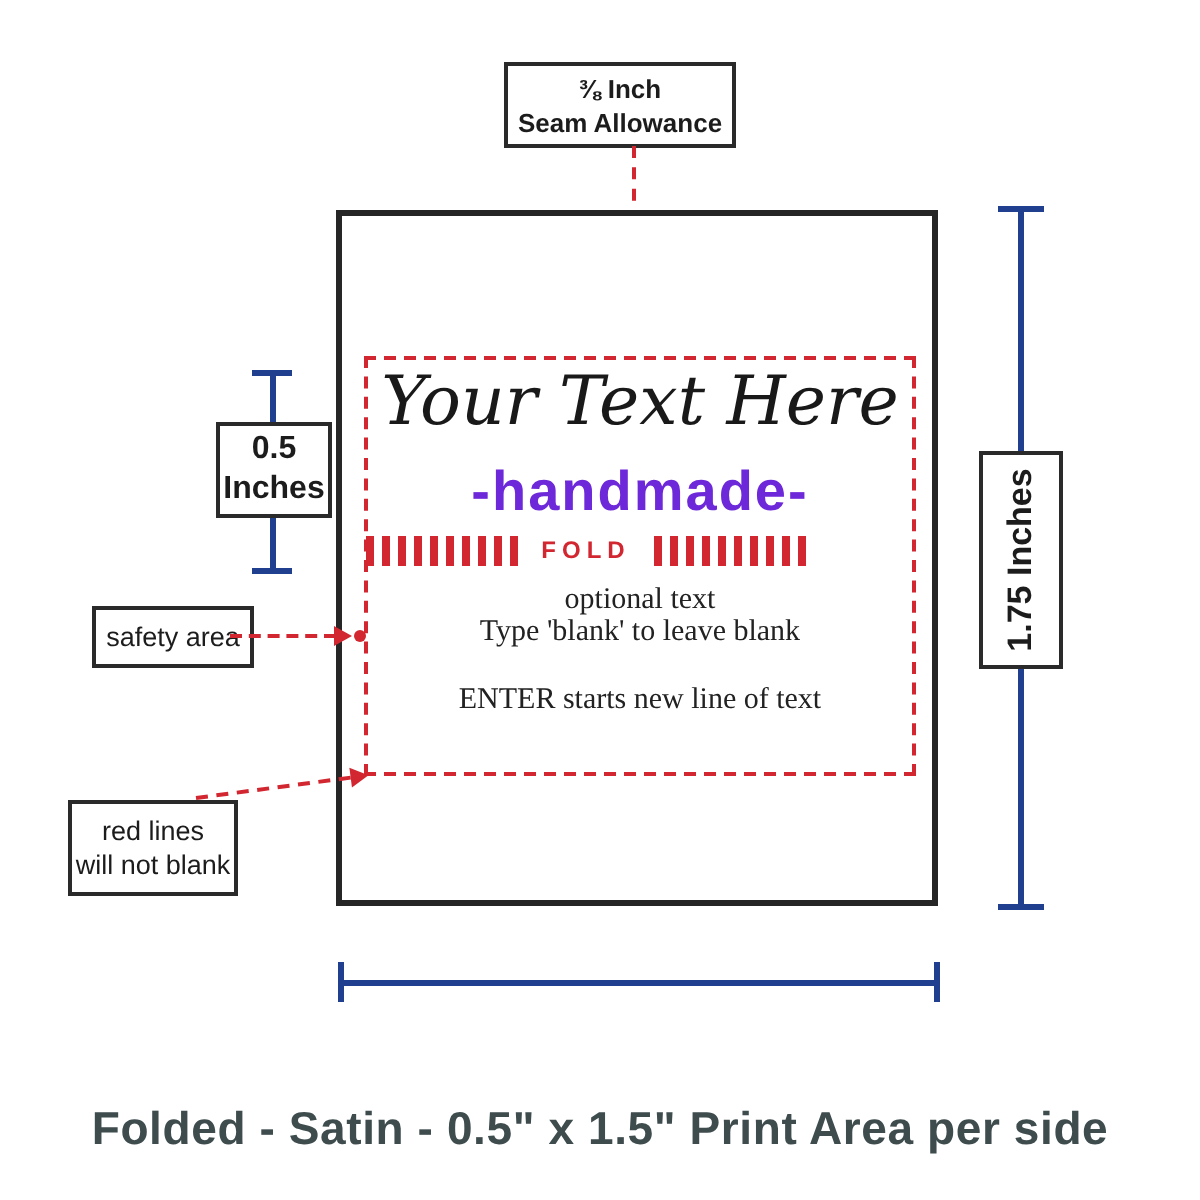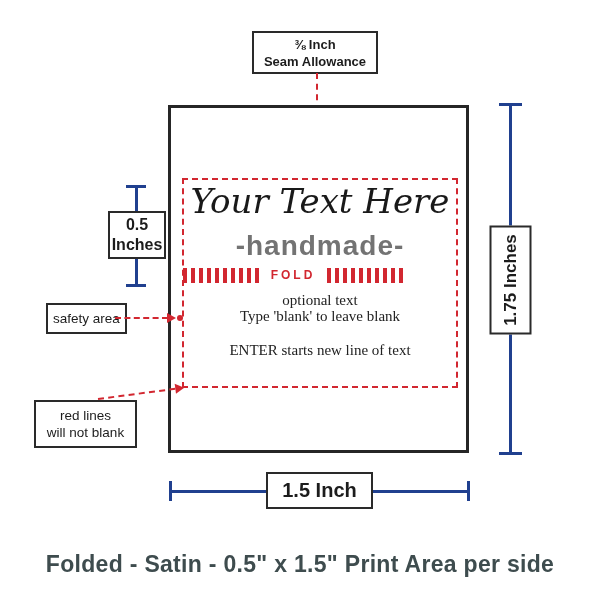--- a/index.html
+++ b/index.html
@@ -3,33 +3,33 @@
 <meta charset="utf-8">
 <style>
   html,body{margin:0;padding:0;background:#fff;}
   .canvas{position:relative;width:600px;height:600px;background:#ffffff;
           font-family:"Liberation Sans",sans-serif;overflow:hidden;color:#1c1c1c;}
   .abs{position:absolute;}
   .cbox{background:#fff;border:2px solid #2a2a2a;display:flex;flex-direction:column;
         align-items:center;justify-content:center;text-align:center;box-sizing:border-box;}
 
   
-  .seam-box{left:252px;top:31px;width:126px;height:43px;font-size:13px;font-weight:bold;line-height:17px;}
+  .seam-box{left:252px;top:31px;width:116px;height:43px;font-size:13px;font-weight:bold;line-height:17px;}
   .seam-line{left:316px;top:73px;height:70px;width:0;border-left:2px dashed #d22730;}
   .arrow-down{width:0;height:0;border-left:5px solid transparent;border-right:5px solid transparent;border-top:9px solid #d22730;}
   .seam-head{left:312px;top:142px;}
   .dot{width:6px;height:6px;border-radius:50%;background:#d22730;}
   .seam-dot{left:314px;top:153px;}
 
   
   .label-rect{left:168px;top:105px;width:301px;height:348px;border:3px solid #262626;box-sizing:border-box;background:#fff;}
   .safety-rect{left:182px;top:178px;width:276px;height:210px;border:2px dashed #d22730;box-sizing:border-box;}
   .inner{left:182px;width:276px;text-align:center;}
   .script-text{top:181px;font-family:"DejaVu Serif",serif;font-style:italic;font-size:34px;line-height:40px;color:#191919;}
-  .handmade{top:230px;font-size:28px;font-weight:bold;letter-spacing:1px;color:#737373;}
+  .handmade{top:230px;font-size:28px;font-weight:bold;letter-spacing:1px;color:#6d28d9;}
   .fold-band{left:183px;top:268px;width:220px;height:15px;
              background:repeating-linear-gradient(90deg,#d22730 0 4px,#ffffff 4px 8px);
              display:flex;align-items:center;justify-content:center;}
   .fold-label{background:#fff;color:#d22730;font-size:12px;font-weight:bold;letter-spacing:3px;
               line-height:15px;padding:0 10px;}
   .serif-line{font-family:"Liberation Serif",serif;font-size:15px;line-height:17px;color:#222;}
   .opt1{top:292px;}
   .opt2{top:308px;}
   .enter-line{top:342px;}
 
@@ -55,21 +55,21 @@
   .bottom-cap-r{left:467px;top:481px;height:20px;}
   .bottom-label{left:266px;top:472px;width:107px;height:37px;font-size:20px;font-weight:bold;}
 
   
   .safety-box{left:46px;top:303px;width:81px;height:31px;font-size:13.5px;}
   .safety-arrow{left:115px;top:317px;width:53px;height:0;border-top:2px dashed #d22730;}
   .arrow-right{width:0;height:0;border-top:5px solid transparent;border-bottom:5px solid transparent;border-left:9px solid #d22730;}
   .safety-head{left:167px;top:313px;}
   .safety-dot{left:177px;top:315px;}
 
-  .redlines-box{left:34px;top:400px;width:103px;height:48px;font-size:13.5px;line-height:17px;align-items:center;}
+  .redlines-box{left:34px;top:400px;width:85px;height:48px;font-size:13.5px;line-height:17px;align-items:center;}
   .diag-arrow{left:98px;top:398px;width:78px;height:0;border-top:2px dashed #d22730;
               transform:rotate(-7.5deg);transform-origin:left center;}
   .diag-head{position:absolute;right:-9px;top:-6px;}
 
   
   .caption{left:0;top:551px;width:600px;text-align:center;font-size:23px;font-weight:bold;
            color:#3e4c4e;letter-spacing:0.3px;}
 </style>
 </head>
 <body>
@@ -116,17 +116,16 @@
   </div>
 
   <div class="abs mline-v right-line"></div>
   <div class="abs mcap-h right-cap-top"></div>
   <div class="abs mcap-h right-cap-bot"></div>
   <div class="abs cbox right-label">1.75 Inches</div>
 
   <div class="abs mline-h bottom-line"></div>
   <div class="abs mcap-v bottom-cap-l"></div>
   <div class="abs mcap-v bottom-cap-r"></div>
-  <div class="abs cbox bottom-label">1.5 Inch</div>
 
   <div class="abs caption">Folded - Satin - 0.5" x 1.5" Print Area per side</div>
 
 </div>
 
 </body></html>

